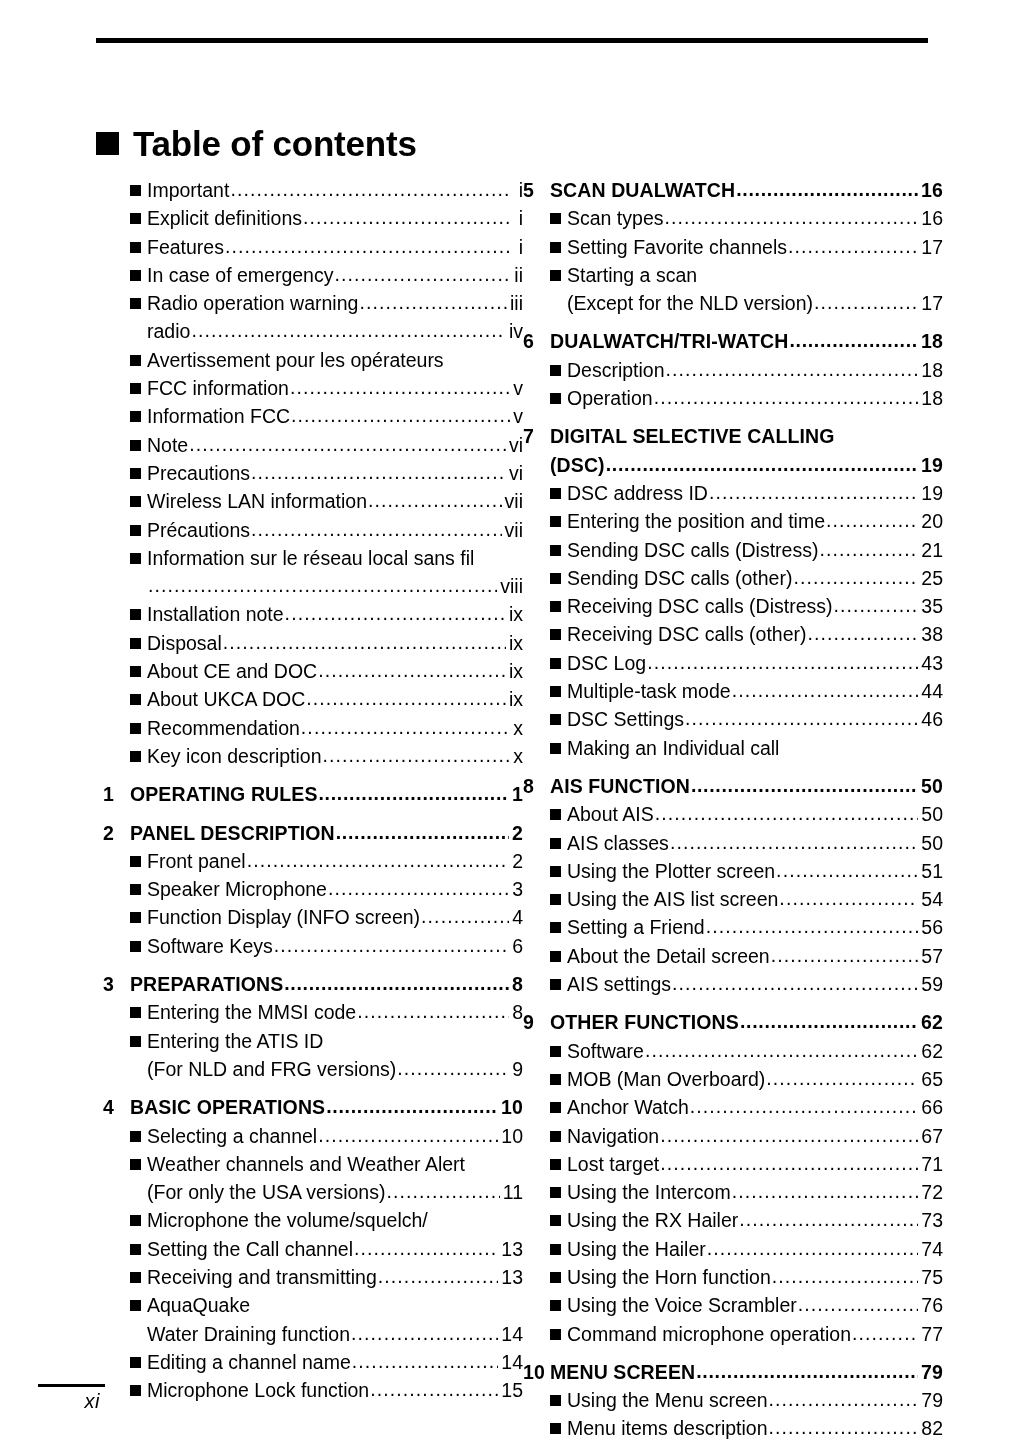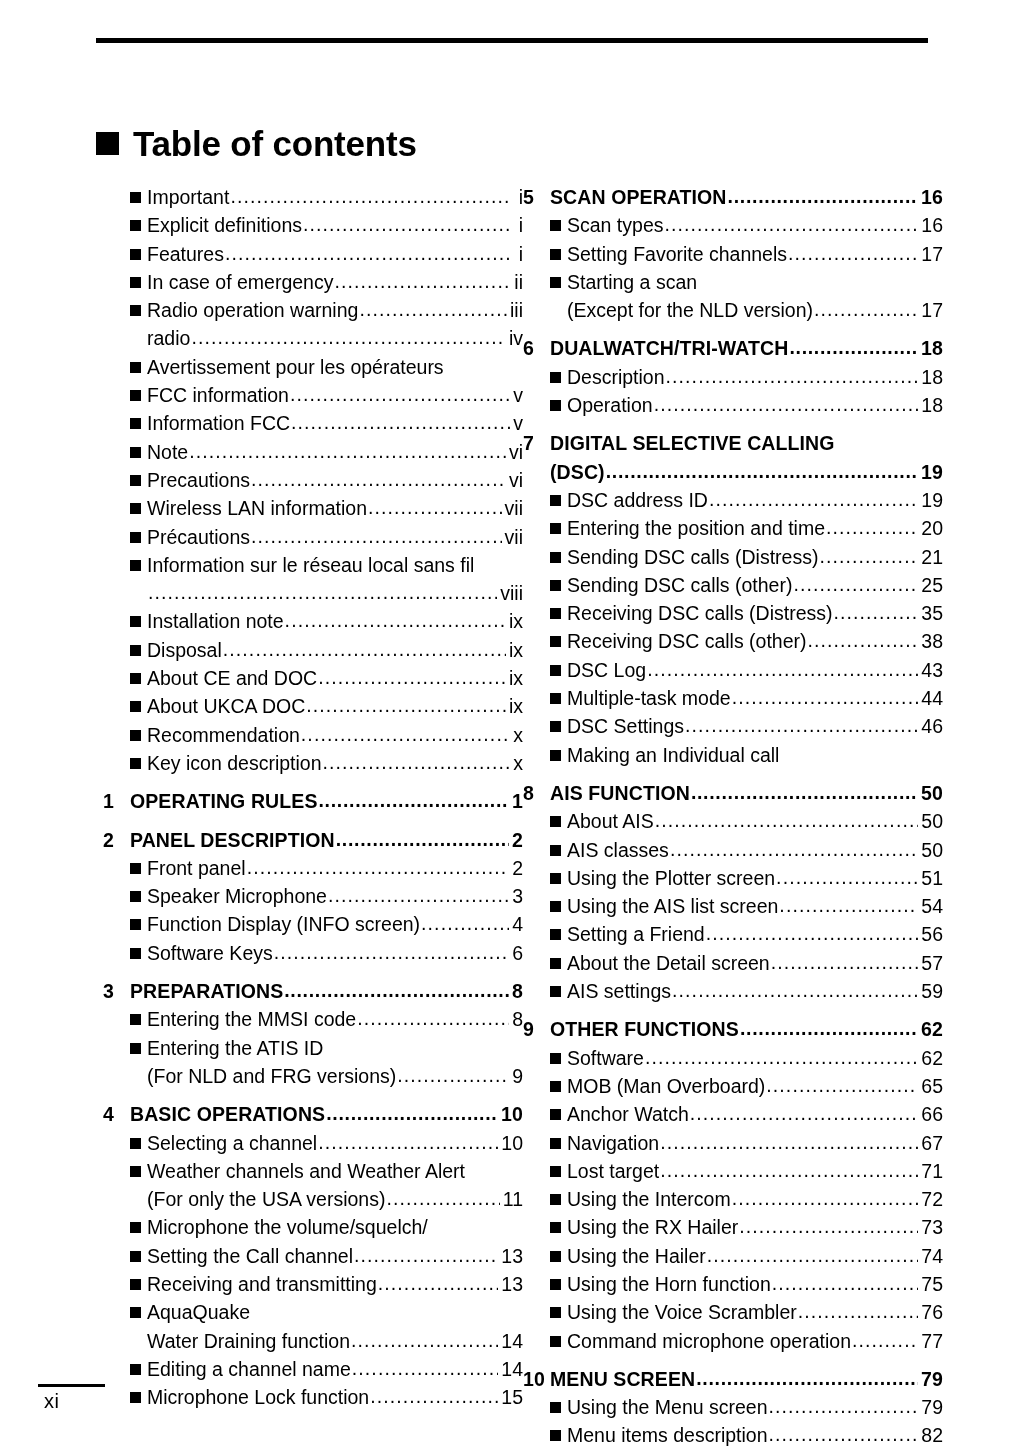--- a/index.html
+++ b/index.html
@@ -71,21 +71,21 @@
   .col-right {
     width: 420px;
     margin-left: 0px;
   }
 
   
   .chapter {
     margin-top: 10px;
   }
   .chapter:first-child {
-    margin-top: 7px;
+    margin-top: 0;
   }
   .front-group {
     margin-top: 0;
   }
 
   
   .row {
     display: flex;
     align-items: baseline;
     font-size: 19.5px;
@@ -169,22 +169,23 @@
     width: 67px;
     height: 3px;
     background: #000000;
   }
   .footer-page {
     position: absolute;
     left: 44px;
     top: 1390px;
     font-size: 20px;
     width: 56px;
-    text-align: left;
+    text-align: right;
     letter-spacing: 0.5px;
+    font-style: italic;
   }
 </style>
 </head>
 <body>
 
 <div class="page">
 
   <div class="top-rule"></div>
 
   <div class="heading">
@@ -479,21 +480,21 @@
             <span class="label">Microphone Lock function</span>
             <span class="leader"></span>
             <span class="pagenum">15</span>
           </div>
         </div>
       </div>
     <div class="col col-right">
         <div class="chapter">
           <div class="row chap">
             <span class="num">5</span>
-            <span class="label">SCAN OPERATION</span>
+            <span class="label">SCAN DUALWATCH</span>
             <span class="leader"></span>
             <span class="pagenum">16</span>
           </div>
           <div class="row sub">
             <span class="sub-indent"></span>
             <span class="bullet"></span>
             <span class="label">Scan types</span>
             <span class="leader"></span>
             <span class="pagenum">16</span>
           </div>

